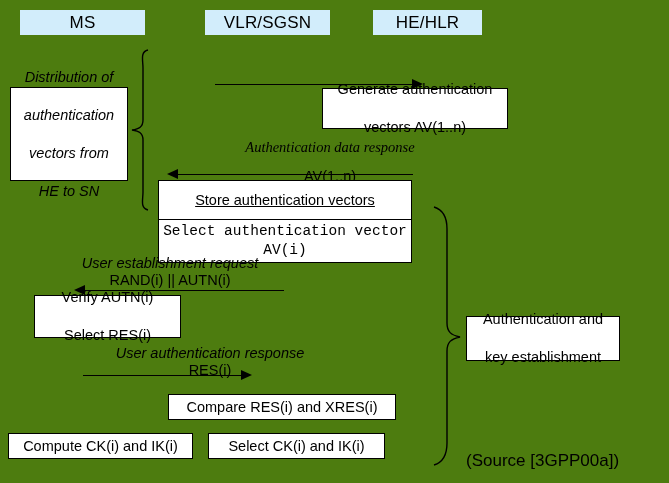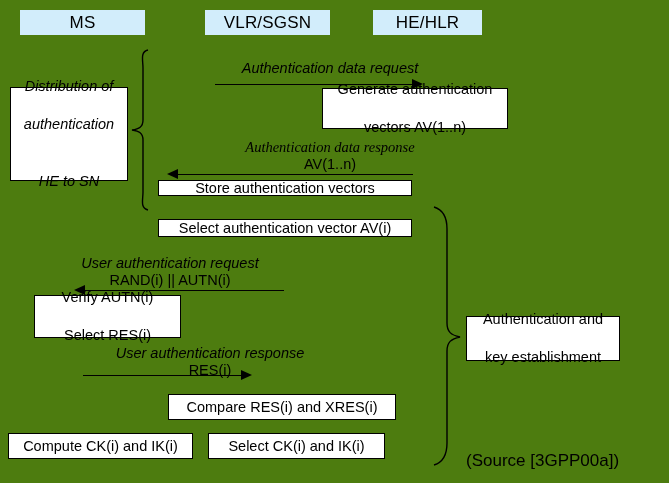--- a/index.html
+++ b/index.html
@@ -92,63 +92,62 @@
   <div class="abs brace" style="left:128px; top:48px;">
     <svg width="24" height="164" viewBox="0 0 24 164">
       <path d="M20 2 C12 4, 15 12, 15 20 L15 72 C15 79, 11 81, 4 82 C11 83, 15 85, 15 92 L15 144 C15 152, 12 160, 20 162" fill="none" stroke="#000" stroke-width="1.4"></path>
     </svg>
   </div>
 
   <div class="abs pbox" style="left:10px; top:87px; width:118px; height:94px;font-style:italic;">
     <span>
       <span>Distribution of</span><br>
       <span>authentication</span><br>
-      <br>
+      <span>vectors from</span><br>
       <span>HE to SN</span>
     </span>
   </div>
 
-  <div class="abs msg-label italic" style="left:180px; top:60px; width:300px;">Authentication data request</div>
   <div class="abs arrow-line" style="left:215px; top:84px; width:198px;"></div>
   <div class="abs arrowhead right" style="left:412px; top:79px;"></div>
 
   <div class="abs pbox" style="left:322px; top:88px; width:186px; height:41px;">
     <span>
       <span>Generate authentication</span><br>
       <span>vectors AV(1..n)</span>
     </span>
   </div>
 
   <div class="abs msg-label italic" style="left:180px; top:139px; width:300px;font-family:Liberation Serif, serif;">Authentication data response</div>
-  <div class="abs msg-label" style="left:180px; top:156px; width:300px;">AV(1..n)</div>
+  <div class="abs msg-label" style="left:180px; top:168px; width:300px;">AV(1..n)</div>
   <div class="abs arrow-line" style="left:177px; top:174px; width:236px;"></div>
   <div class="abs arrowhead left" style="left:167px; top:169px;"></div>
 
-  <div class="abs pbox" style="left:158px; top:180px; width:254px; height:16px;">
+  <div class="abs pbox" style="left:158px; top:180px; width:254px; height:40px;text-decoration:underline;">
     <span>Store authentication vectors</span>
   </div>
 
-  <div class="abs pbox" style="left:158px; top:219px; width:254px; height:18px;">
+  <div class="abs pbox" style="left:158px; top:219px; width:254px; height:44px;font-family:Liberation Mono, monospace;">
     <span>Select authentication vector AV(i)</span>
   </div>
 
   <div class="abs brace" style="left:432px; top:205px;">
     <svg width="32" height="262" viewBox="0 0 32 262">
       <path d="M2 2 C12 5, 15 14, 15 24 L15 118 C15 127, 19 130, 28 132 C19 134, 15 137, 15 146 L15 238 C15 248, 12 257, 2 260" fill="none" stroke="#000" stroke-width="1.4"></path>
     </svg>
   </div>
 
   <div class="abs pbox" style="left:466px; top:316px; width:154px; height:45px;justify-content:flex-end;">
     <span>
       <span>Authentication and</span><br>
       <span>key establishment</span>
     </span>
   </div>
 
-  <div class="abs msg-label italic" style="left:20px; top:255px; width:300px;">User authentication request</div>
+  <div class="abs msg-label italic" style="left:20px; top:255px; width:300px;">User establishment request</div>
   <div class="abs msg-label" style="left:20px; top:272px; width:300px;">RAND(i) || AUTN(i)</div>
   <div class="abs arrow-line" style="left:84px; top:290px; width:200px;"></div>
   <div class="abs arrowhead left" style="left:74px; top:285px;"></div>
 
   <div class="abs pbox" style="left:34px; top:295px; width:147px; height:43px;">
     <span>
       <span>Verify AUTN(i)</span><br>
       <span>Select RES(i)</span>
     </span>
   </div>

